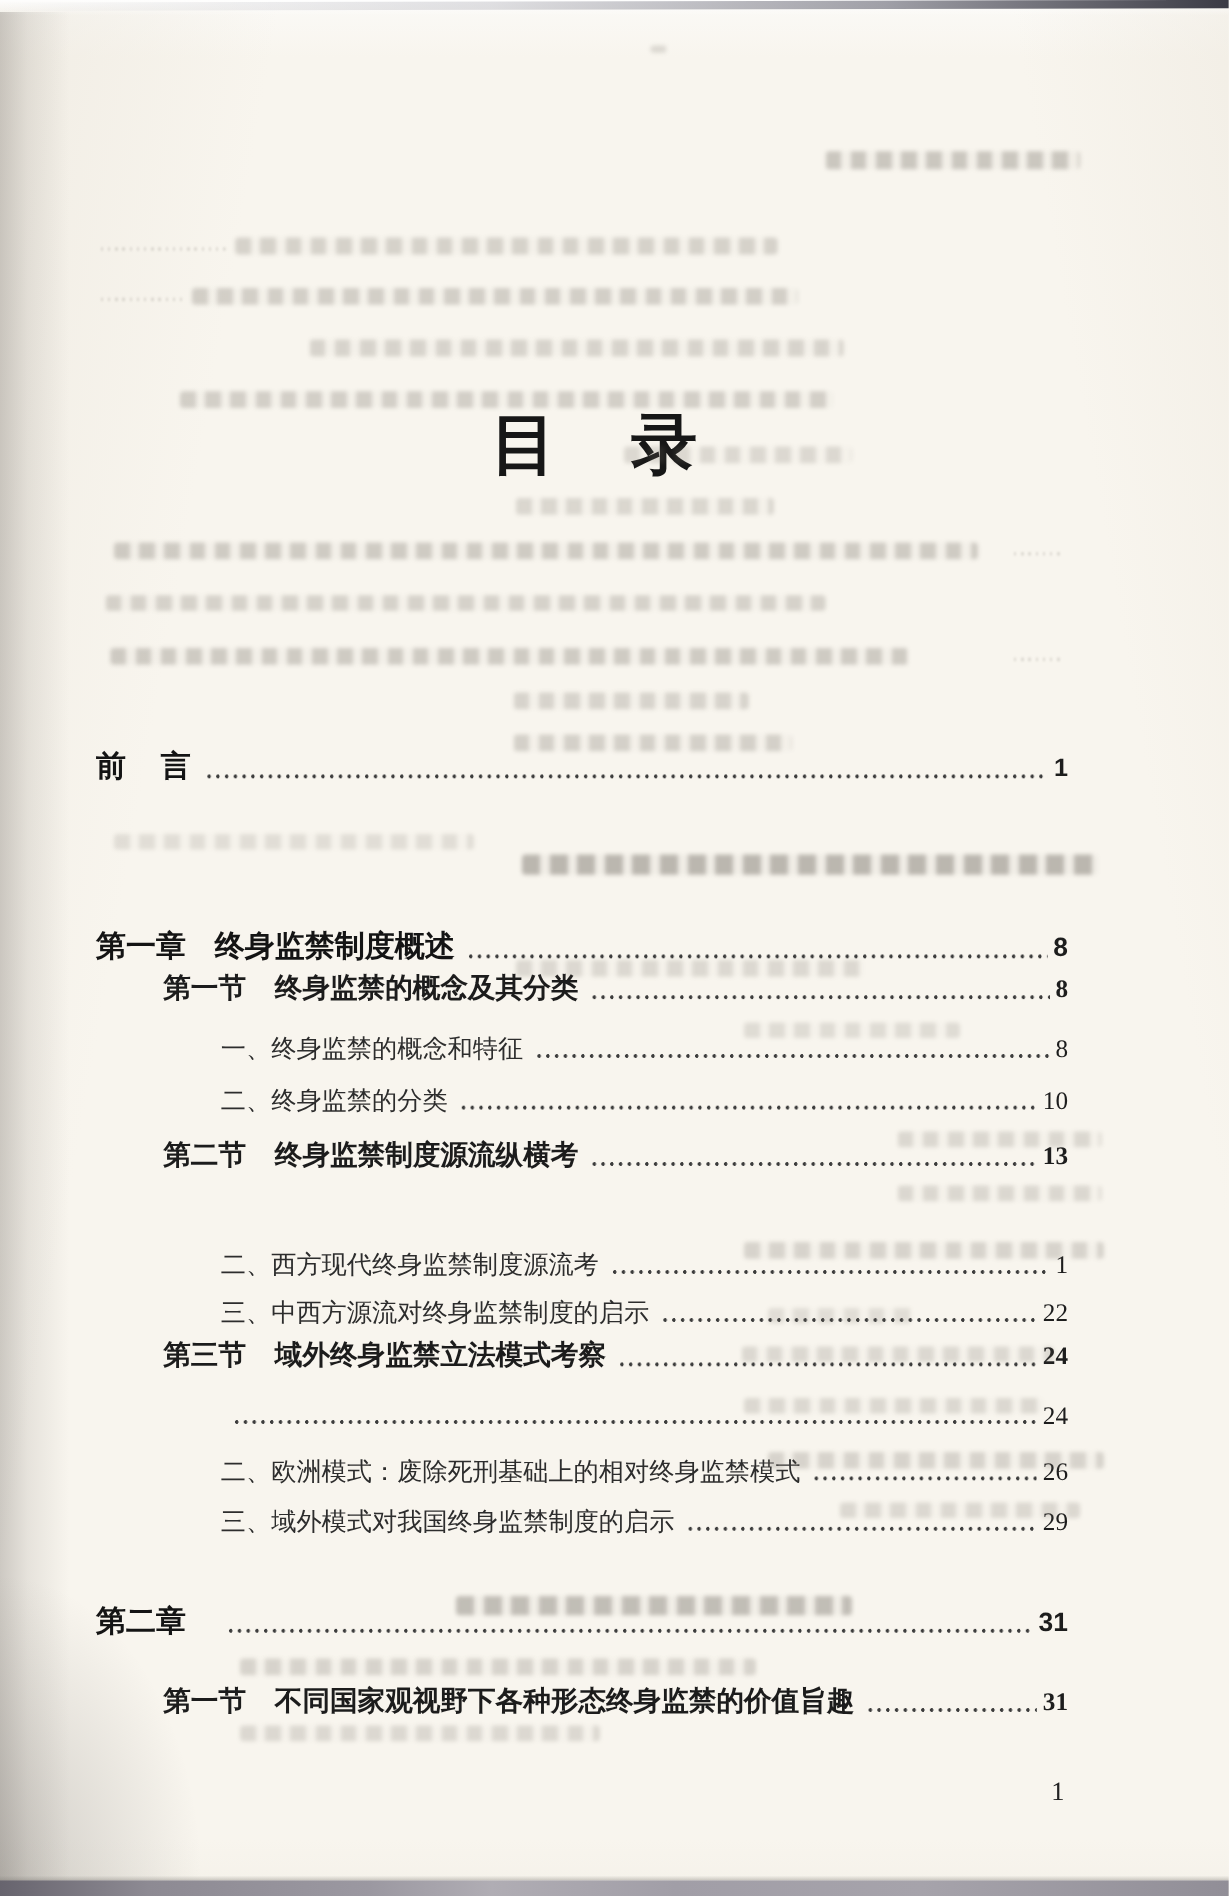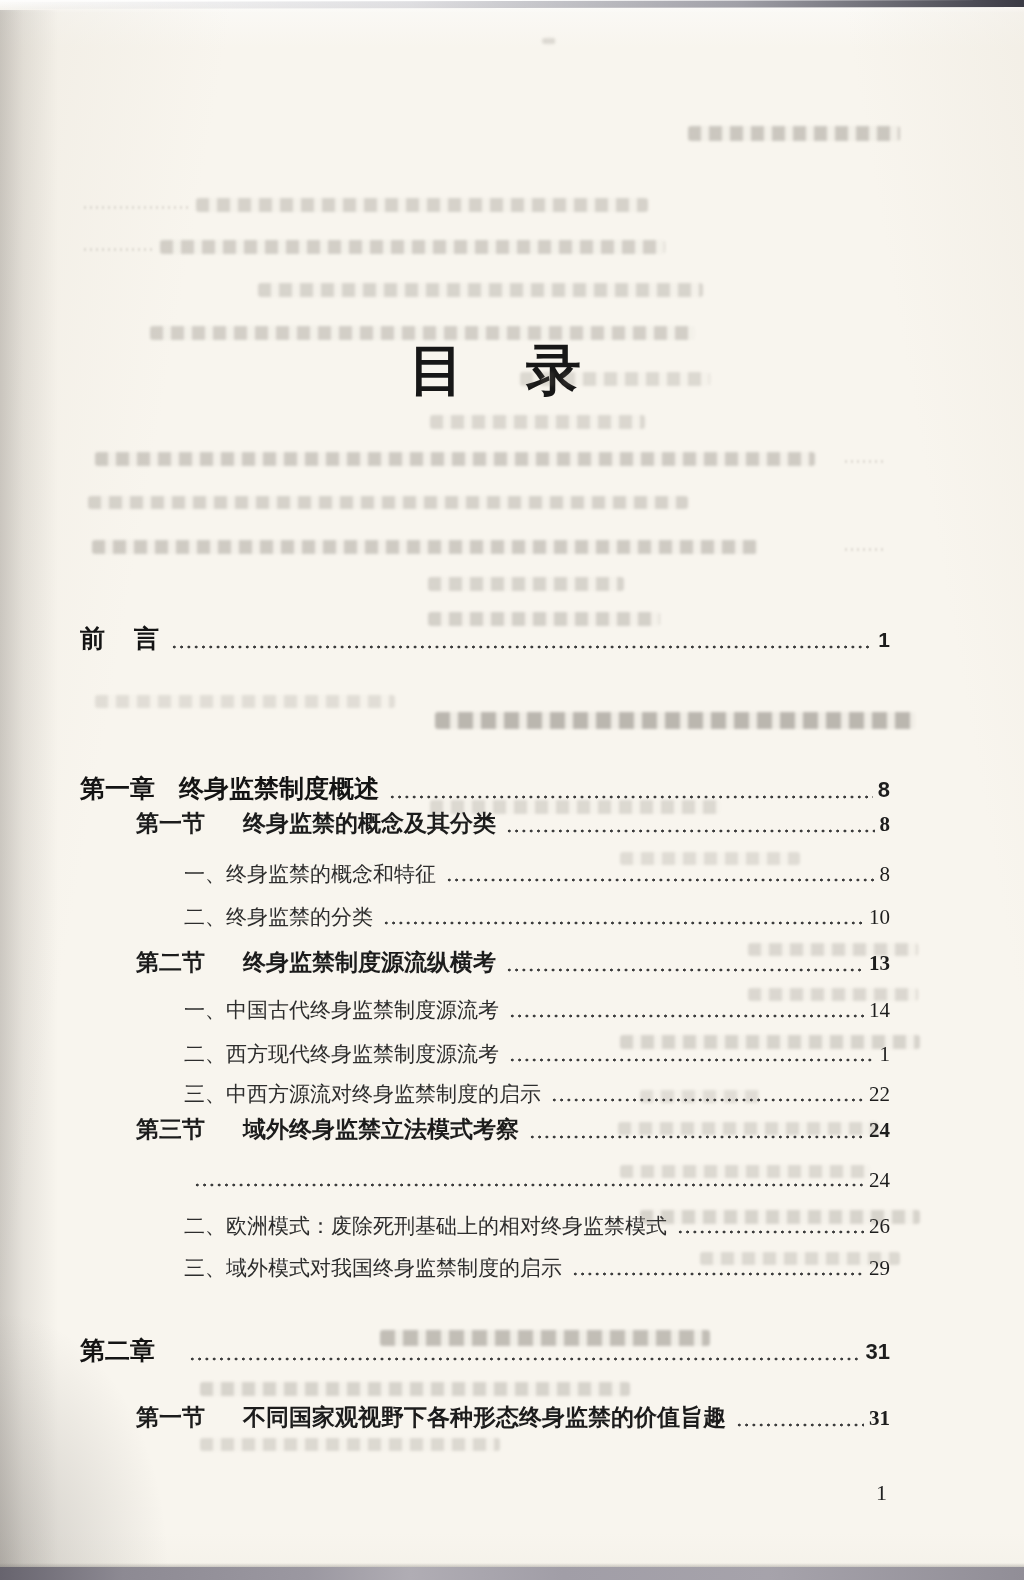--- a/index.html
+++ b/index.html
@@ -62,21 +62,21 @@
   }
   .row .pg{flex:0 0 auto;font-size:21px;color:#1d1d1d;}
   .row.preface{font-size:25px;font-weight:700;color:#141414;
     font-family:"Liberation Sans","DejaVu Sans",sans-serif;}
   .row.preface .lbl{letter-spacing:2px;}
   .row.chapter{font-size:25px;font-weight:700;color:#141414;
     font-family:"Liberation Sans","DejaVu Sans",sans-serif;}
   .row.chapter .lbl{margin-right:24px;}
   .row.chapter .pg{font-size:22px;}
   .row.section{font-size:23px;font-weight:600;color:#1c1c1c;}
-  .row.section .lbl{margin-right:38px;}
+  .row.section .lbl{margin-right:24px;}
   .row.item{font-size:21px;font-weight:400;color:#2d2d2d;align-items:center;}
   
   .folio{
     position:absolute;top:1480px;left:876px;font-size:22px;color:#222;
   }
   
   .ghost{
     position:absolute;border-radius:3px;filter:blur(1.7px);pointer-events:none;
     background:repeating-linear-gradient(90deg, rgba(112,106,97,0.60) 0 13px, rgba(112,106,97,0.07) 13px 21px);
   }
@@ -137,25 +137,20 @@
     <span class="pg">10</span>
   </div>
 
   <div class="row section" style="top:947px;left:136px;width:754px;">
     <span class="lbl">第二节</span>
     <span class="ttl">终身监禁制度源流纵横考</span>
     <span class="leader"></span>
     <span class="pg">13</span>
   </div>
 
-  <div class="row item" style="top:996px;left:184px;width:706px;">
-    <span class="ttl">一、中国古代终身监禁制度源流考</span>
-    <span class="leader"></span>
-    <span class="pg">14</span>
-  </div>
 
   <div class="row item" style="top:1040px;left:184px;width:706px;">
     <span class="ttl">二、西方现代终身监禁制度源流考</span>
     <span class="leader"></span>
     <span class="pg">1</span>
   </div>
 
   <div class="row item" style="top:1080px;left:184px;width:706px;">
     <span class="ttl">三、中西方源流对终身监禁制度的启示</span>
     <span class="leader"></span>

